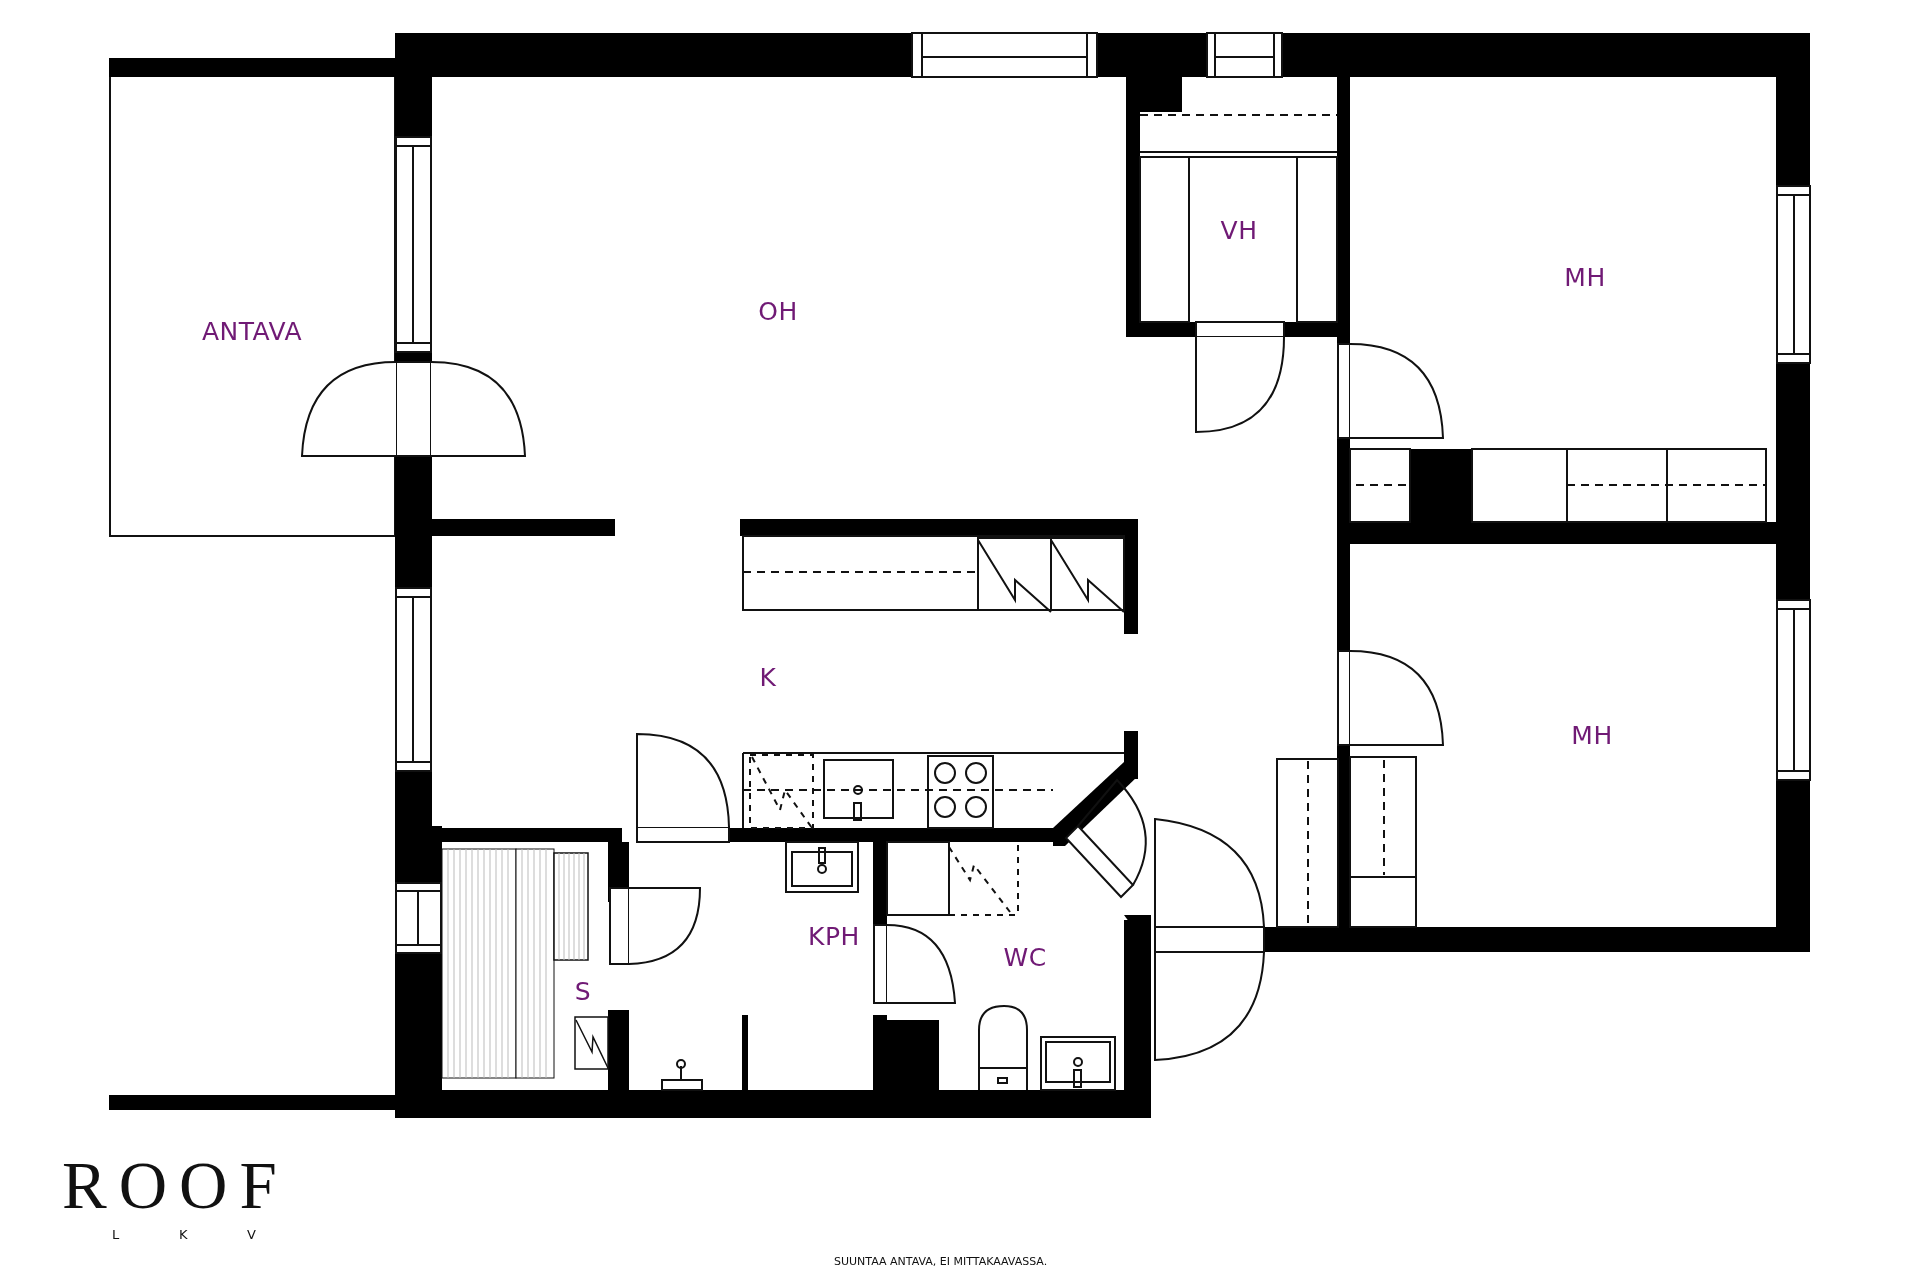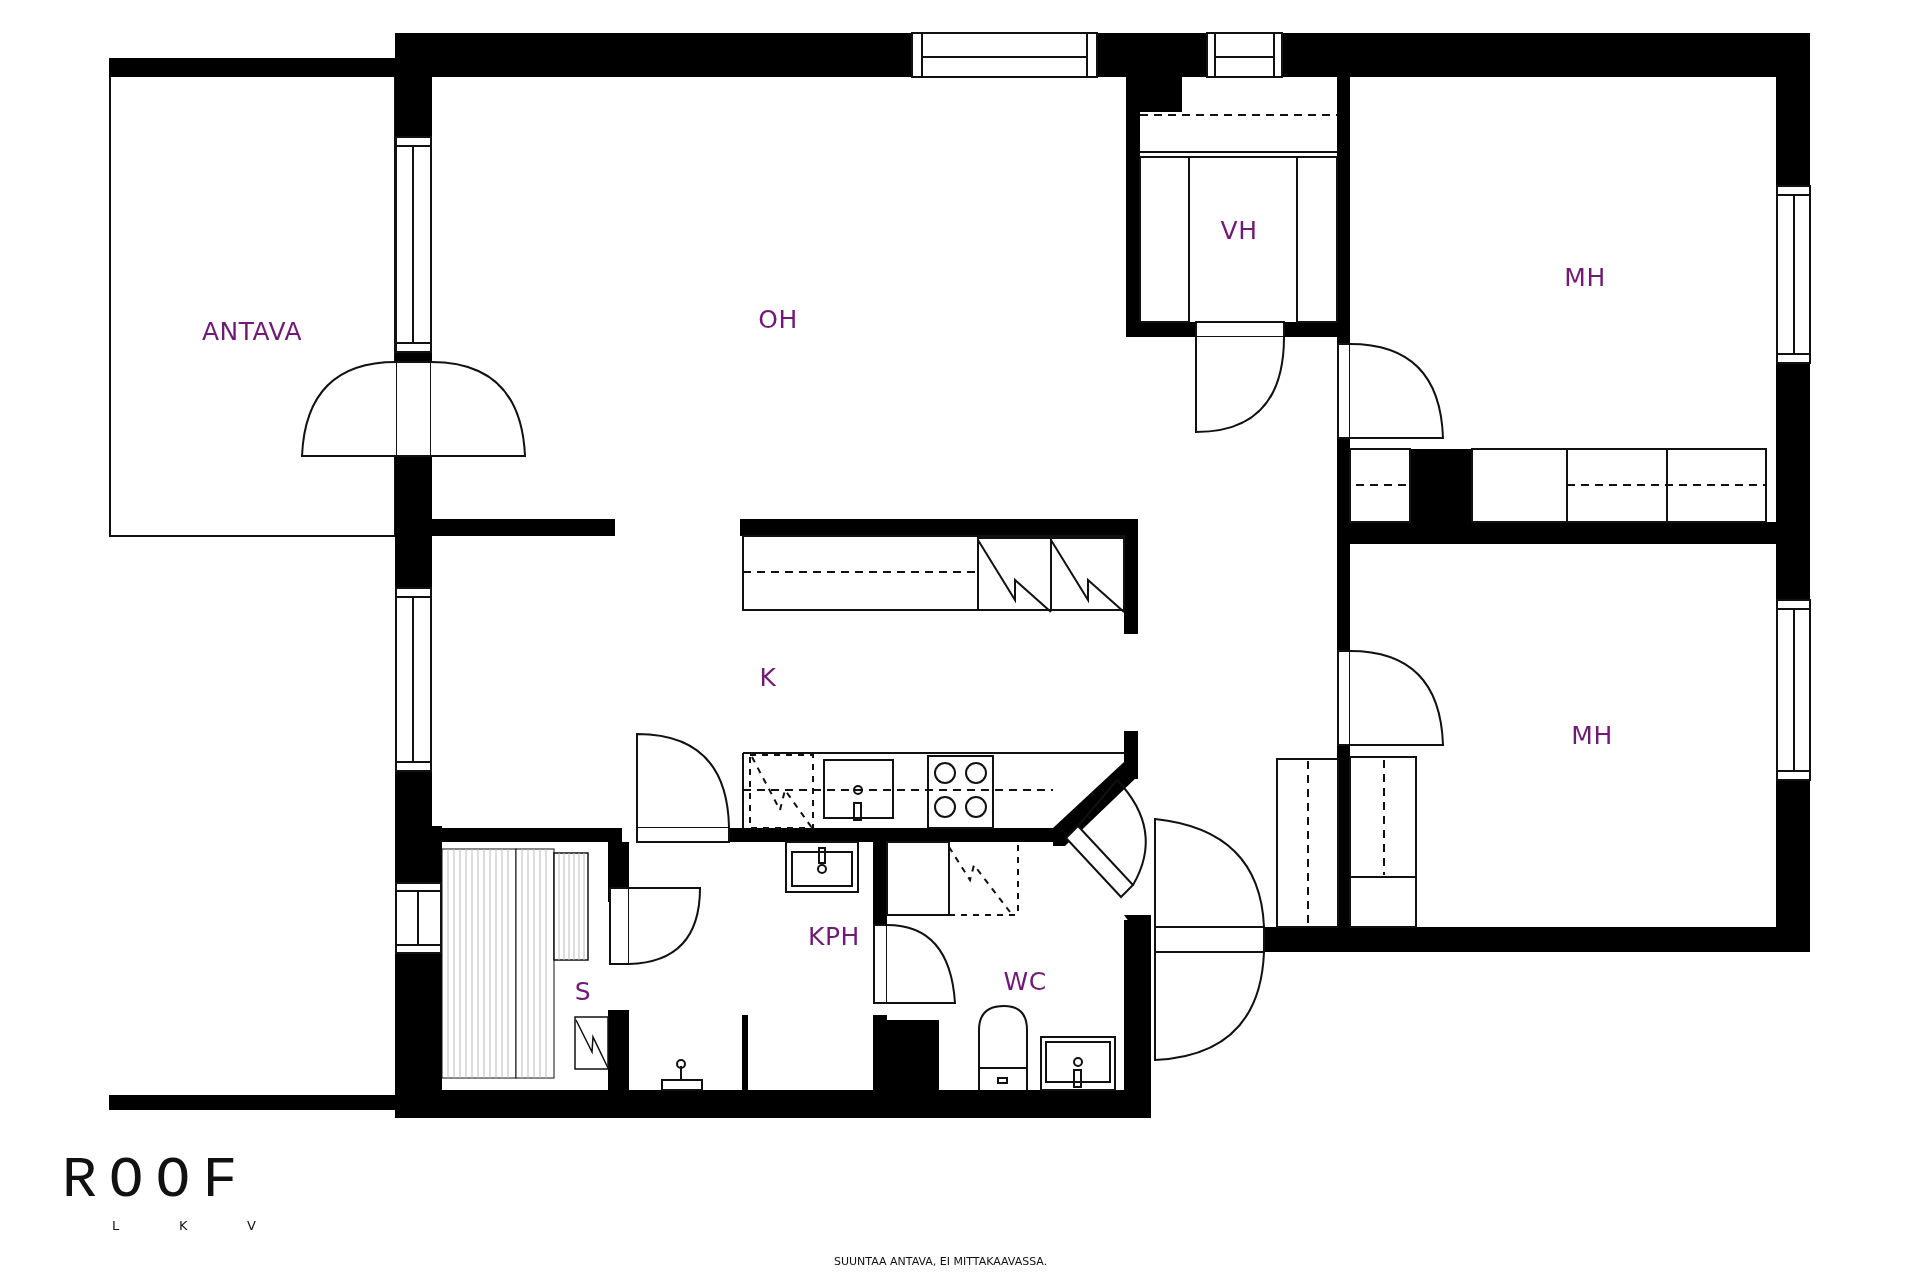--- a/index.html
+++ b/index.html
@@ -1,20 +1,20 @@
 <!DOCTYPE html>
 <html><head>
 <meta charset="utf-8">
 <style>
   html, body { margin: 0; padding: 0; background: #ffffff; }
   body { width: 1920px; height: 1280px; position: relative; overflow: hidden; font-family: "Liberation Sans", "DejaVu Sans", sans-serif; }
   #plan { position: absolute; left: 0; top: 0; }
   .room-label { position: absolute; font-family: "DejaVu Sans", "Liberation Sans", sans-serif; font-size: 25px; color: #701a75; transform: translate(-50%, -50%); white-space: nowrap; letter-spacing: 0.5px; }
   .logo { position: absolute; left: 62px; top: 1152px; }
-  .logo-main { font-family: Liberation Mono, monospace; font-size: 58px; letter-spacing: 12px; font-weight: 300; color: #111; line-height: 1; }
+  .logo-main { font-family: Liberation Serif, serif; font-size: 67px; letter-spacing: 12px; font-weight: 300; color: #111; line-height: 1; }
   .logo-sub { font-family: "DejaVu Sans", sans-serif; font-size: 13px; letter-spacing: 0; color: #111; display: flex; justify-content: space-between; width: 144px; margin: 8px 0 0 50px; }
   .disclaimer { position: absolute; left: 834px; top: 1222px; font-family: "DejaVu Sans", sans-serif; font-size: 11px; color: #111; margin-top: 33px; }
 </style>
 </head>
 <body>
 
 <svg id="plan" width="1920" height="1280" viewBox="0 0 1920 1280" xmlns="http://www.w3.org/2000/svg">
   <g fill="none" stroke="#111" stroke-width="2">
 
     <rect x="110" y="76" width="285" height="460"></rect>
@@ -232,27 +232,27 @@
         <line x1="574" y1="853" x2="574" y2="960"></line>
         <line x1="579" y1="853" x2="579" y2="960"></line>
         <line x1="584" y1="853" x2="584" y2="960"></line>
     </g>
     <rect x="575" y="1017" width="33" height="52" fill="none" stroke="#111" stroke-width="1.5"></rect>
     <polyline points="576,1020 592,1052 593,1037 608,1068" fill="none" stroke="#111" stroke-width="1.5"></polyline>
   </g>
 </svg>
 
 <div class="room-label" style="left:252px; top:331px;">ANTAVA</div>
-<div class="room-label" style="left:778px; top:319px;">OH</div>
+<div class="room-label" style="left:778px; top:311px;">OH</div>
 <div class="room-label" style="left:1239px; top:230px;">VH</div>
 <div class="room-label" style="left:1585px; top:277px;">MH</div>
 <div class="room-label" style="left:1592px; top:735px;">MH</div>
 <div class="room-label" style="left:768px; top:677px;">K</div>
 <div class="room-label" style="left:818px; top:936px;margin-left:16px;">KPH</div>
-<div class="room-label" style="left:1025px; top:957px;margin-top:24px;">WC</div>
+<div class="room-label" style="left:1025px; top:957px;">WC</div>
 <div class="room-label" style="left:583px; top:991px;">S</div>
 
 <div class="logo">
   <div class="logo-main">ROOF</div>
   <div class="logo-sub">
     <span>L</span>
     <span>K</span>
     <span>V</span>
   </div>
 </div>

